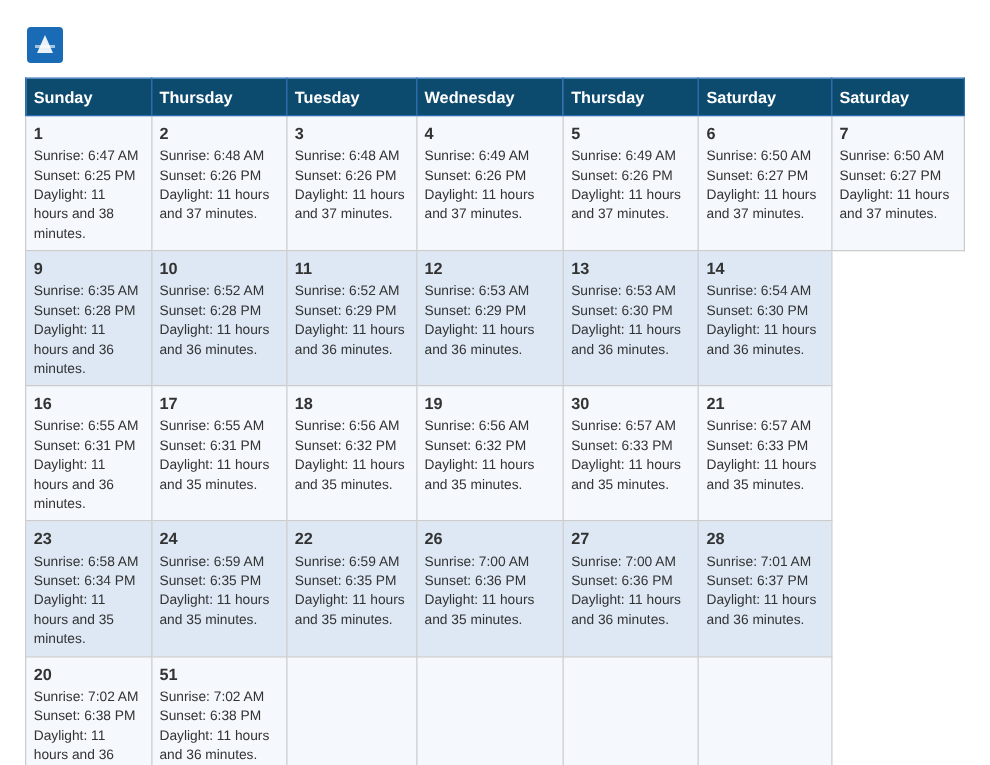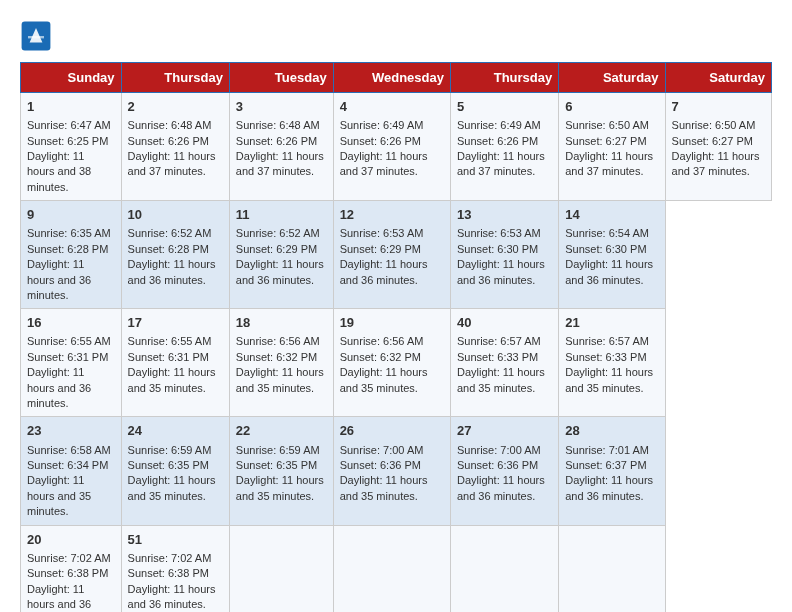--- a/index.html
+++ b/index.html
@@ -45,23 +45,23 @@
     .location {
       font-size: 15px;
       color: #555;
     }
     table {
       width: 100%;
       border-collapse: collapse;
       font-size: 11px;
     }
     thead tr th {
-      background-color: #b91c1c;
+      background-color: #0c4a6e;
       color: #fff;
-      text-align: right;
+      text-align: left;
       padding: 7px 6px;
       font-size: 13px;
       font-weight: bold;
       border: 1px solid #2a6db5;
     }
     tbody tr td {
       border: 1px solid #ccc;
       vertical-align: top;
       padding: 5px 6px;
       color: #333;
@@ -132,21 +132,21 @@
         <td><span class="day-num">11</span><span>Sunrise: 6:52 AM</span><br><span>Sunset: 6:29 PM</span><br><span>Daylight: 11 hours and 36 minutes.</span></td>
         <td><span class="day-num">12</span><span>Sunrise: 6:53 AM</span><br><span>Sunset: 6:29 PM</span><br><span>Daylight: 11 hours and 36 minutes.</span></td>
         <td><span class="day-num">13</span><span>Sunrise: 6:53 AM</span><br><span>Sunset: 6:30 PM</span><br><span>Daylight: 11 hours and 36 minutes.</span></td>
         <td><span class="day-num">14</span><span>Sunrise: 6:54 AM</span><br><span>Sunset: 6:30 PM</span><br><span>Daylight: 11 hours and 36 minutes.</span></td>
       </tr>
       <tr>
         <td><span class="day-num">16</span><span>Sunrise: 6:55 AM</span><br><span>Sunset: 6:31 PM</span><br><span>Daylight: 11 hours and 36 minutes.</span></td>
         <td><span class="day-num">17</span><span>Sunrise: 6:55 AM</span><br><span>Sunset: 6:31 PM</span><br><span>Daylight: 11 hours and 35 minutes.</span></td>
         <td><span class="day-num">18</span><span>Sunrise: 6:56 AM</span><br><span>Sunset: 6:32 PM</span><br><span>Daylight: 11 hours and 35 minutes.</span></td>
         <td><span class="day-num">19</span><span>Sunrise: 6:56 AM</span><br><span>Sunset: 6:32 PM</span><br><span>Daylight: 11 hours and 35 minutes.</span></td>
-        <td><span class="day-num">40</span><span>Sunrise: 6:57 AM</span><br><span>Sunset: 6:33 PM</span><br><span>Daylight: 11 hours and 35 minutes.</span></td>
+        <td><span class="day-num">30</span><span>Sunrise: 6:57 AM</span><br><span>Sunset: 6:33 PM</span><br><span>Daylight: 11 hours and 35 minutes.</span></td>
         <td><span class="day-num">21</span><span>Sunrise: 6:57 AM</span><br><span>Sunset: 6:33 PM</span><br><span>Daylight: 11 hours and 35 minutes.</span></td>
       </tr>
       <tr>
         <td><span class="day-num">23</span><span>Sunrise: 6:58 AM</span><br><span>Sunset: 6:34 PM</span><br><span>Daylight: 11 hours and 35 minutes.</span></td>
         <td><span class="day-num">24</span><span>Sunrise: 6:59 AM</span><br><span>Sunset: 6:35 PM</span><br><span>Daylight: 11 hours and 35 minutes.</span></td>
         <td><span class="day-num">22</span><span>Sunrise: 6:59 AM</span><br><span>Sunset: 6:35 PM</span><br><span>Daylight: 11 hours and 35 minutes.</span></td>
         <td><span class="day-num">26</span><span>Sunrise: 7:00 AM</span><br><span>Sunset: 6:36 PM</span><br><span>Daylight: 11 hours and 35 minutes.</span></td>
         <td><span class="day-num">27</span><span>Sunrise: 7:00 AM</span><br><span>Sunset: 6:36 PM</span><br><span>Daylight: 11 hours and 36 minutes.</span></td>
         <td><span class="day-num">28</span><span>Sunrise: 7:01 AM</span><br><span>Sunset: 6:37 PM</span><br><span>Daylight: 11 hours and 36 minutes.</span></td>
       </tr>

